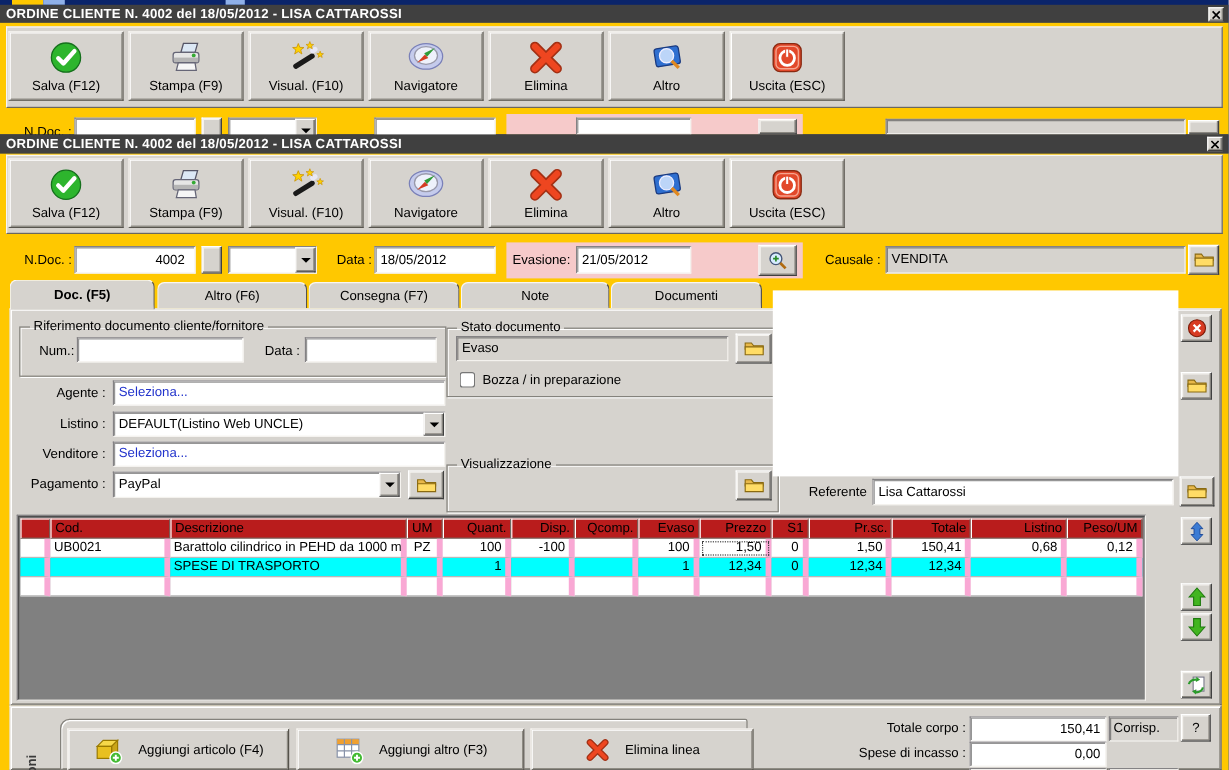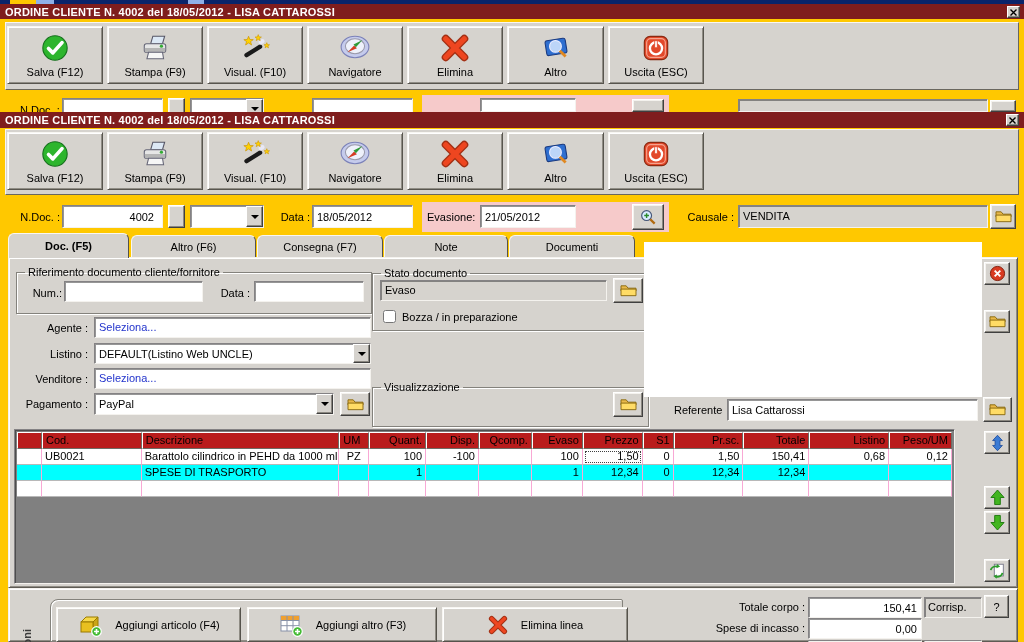--- a/index.html
+++ b/index.html
@@ -1,21 +1,21 @@
 <!DOCTYPE html>
 <html><head>
 <meta charset="utf-8">
 <style>
   * { margin:0; padding:0; box-sizing:border-box; }
   html,body { width:1024px; height:642px; }
   body { font-family:"Liberation Sans", sans-serif; font-size:11px; color:#000; }
   .screen { position:relative; width:1024px; height:642px; overflow:hidden; background:#0a246a; }
   .abs { position:absolute; }
 
-  .titlebar { background:#7f1d1d; color:#fff; font-weight:bold; display:flex; align-items:center; padding-left:5px; letter-spacing:.2px; }
+  .titlebar { background:#404040; color:#fff; font-weight:bold; display:flex; align-items:center; padding-left:5px; letter-spacing:.2px; }
   .closebtn { background:#d6d3ce; border:1px solid; border-color:#fff #404040 #404040 #fff; box-shadow:inset -1px -1px 0 #8a8780; display:flex; align-items:center; justify-content:center; }
 
   .winbody { background:#ffc800; }
   .toolstrip { background:#d6d3ce; border:1px solid; border-color:#f8f6f2 #6a675f #6a675f #f8f6f2; }
   .tbtn { background:#d6d3ce; border:1px solid; border-color:#f8f6f2 #58554e #58554e #f8f6f2; box-shadow:inset 1px 1px 0 #fff, inset -1px -1px 0 #908d85; display:flex; flex-direction:column; align-items:center; justify-content:space-between; padding:7px 2px 5px; }
   .tbtn span { white-space:nowrap; }
 
   .lbl { white-space:nowrap; }
   .r { text-align:right; }
   .sunken { background:#fff; border:1px solid; border-color:#848284 #f4f2ee #f4f2ee #848284; box-shadow:inset 1px 1px 0 rgba(64,64,64,.55); }
@@ -28,21 +28,21 @@
   .tri { width:0; height:0; border:4px solid transparent; border-top:4px solid #000; margin-top:4px; }
   .blue { color:#2233cc; }
 
   .tab { position:absolute; background:#d6d3ce; border:1px solid; border-color:#f8f6f2 #55524b #55524b #f8f6f2; border-bottom:none; border-radius:6px 6px 0 0; display:flex; align-items:center; justify-content:center; }
   .panel { background:#d6d3ce; border:1px solid; border-color:#f4f2ee #5e5b54 #5e5b54 #f4f2ee; box-shadow:inset 1px 1px 0 #fff, inset -1px -1px 0 #8f8c84; }
   fieldset.grp { position:absolute; border:1px solid #84827c; box-shadow:inset 1px 1px 0 #fff, 1px 1px 0 #fff; }
   fieldset.grp legend { margin-left:8px; padding:0 3px; }
 
   .tbl { background:#808080; border:1px solid; border-color:#848284 #f4f2ee #f4f2ee #848284; box-shadow:inset 1px 1px 0 rgba(0,0,0,.4); padding:2px; }
   .trow { display:flex; }
-  .tcell { border-right:1px solid #f9a8d4; border-bottom:1px solid #b8b8b8; padding:1px 3px 0; overflow:hidden; white-space:nowrap; }
+  .tcell { border-right:5px solid #f9a8d4; border-bottom:1px solid #b8b8b8; padding:1px 3px 0; overflow:hidden; white-space:nowrap; }
   .thead .tcell { background:#b91c1c; border:1px solid; border-color:#fff #6e6b64 #6e6b64 #fff; padding-top:1px; }
   .c0{width:25px}.c1{width:100px}.c2{width:198px}.c3{width:30px;text-align:center}
   .c4{width:57px;text-align:right}.c5{width:53px;text-align:right}.c6{width:53px;text-align:right}
   .c7{width:51px;text-align:right}.c8{width:60px;text-align:right}.c9{width:31px;text-align:right}
   .c10{width:70px;text-align:right}.c11{width:66px;text-align:right}.c12{width:80px;text-align:right}.c13{width:63px;text-align:right}
   .thead .c3,.thead .c1,.thead .c2{text-align:left}
   .rowwhite .tcell{background:#fff} .rowcyan .tcell{background:#00ffff}
   .focuscell{outline:1px dotted #404040; outline-offset:-3px;}
 
   .footbtn { background:#d6d3ce; border:1px solid; border-color:#f8f6f2 #55524b #55524b #f8f6f2; box-shadow:inset 1px 1px 0 #fff, inset -1px -1px 0 #8f8c84; display:flex; align-items:center; justify-content:center; gap:12px; }

